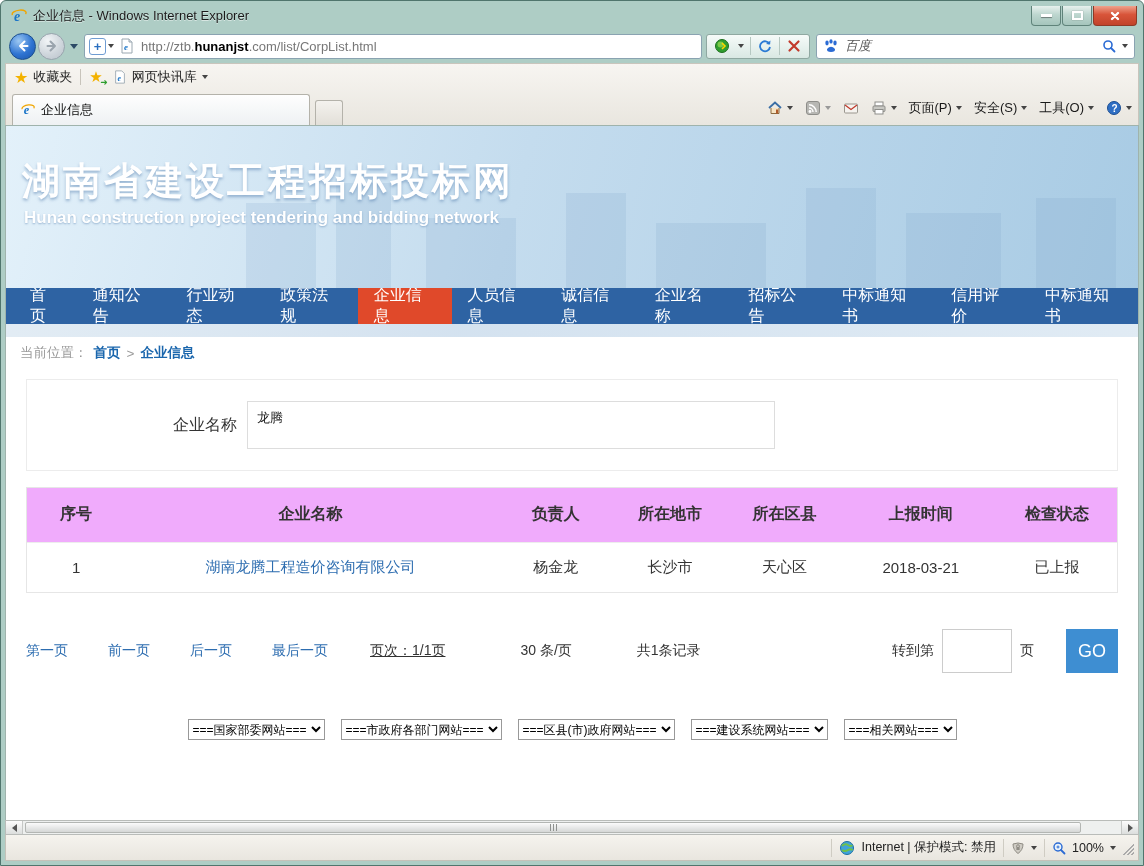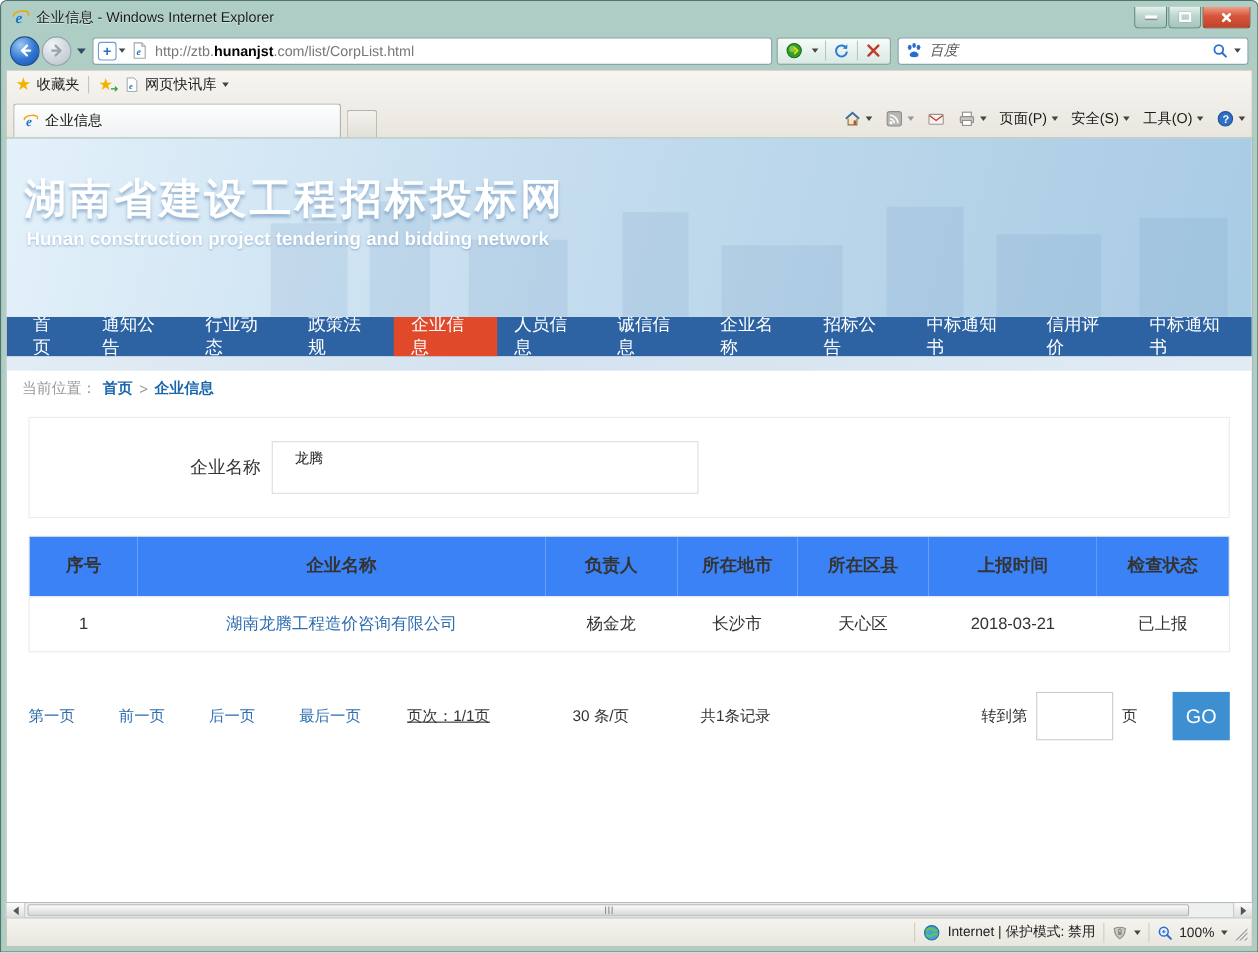--- a/index.html
+++ b/index.html
@@ -69,28 +69,28 @@
   .mainnav { height:36px; background:#2e63a3; display:flex; align-items:stretch; padding-left:8px; }
   .mainnav .item { display:flex; align-items:center; padding:0 16px; font-size:16px; color:#fff; }
   .mainnav .item.active { background:#e0492a; }
   .banner-strip { height:13px; background:linear-gradient(90deg,#dfeaf3,#cfdfee 40%,#dde9f3); opacity:.9; }
   .breadcrumb { height:32px; display:flex; align-items:center; padding-left:14px; font-size:13.5px; color:#999; }
   .breadcrumb a { color:#1a66ad; font-weight:bold; text-decoration:none; margin:0 6px; }
 
   .search-panel { margin:10px 20px 0; border:1px solid #ececec; height:92px;
     display:flex; align-items:center; padding-left:146px; }
   .search-label { font-size:16px; color:#333; margin-right:10px; }
-  .search-input { width:388px; height:48px; border:1px solid #ddd; background:#fff; padding:6px 20px; }
+  .search-input { width:528px; height:48px; border:1px solid #ddd; background:#fff; padding:6px 9px; }
   .search-input span { font-size:13px; color:#222; }
   .search-btn { width:112px; height:40px; background:#3a7bd8; color:#fff; font-size:16px;
     border:none; margin-left:2px; display:flex; align-items:center; justify-content:center; }
 
   .table-panel { margin:16px 20px 0; border:1px solid #e6e6e6; }
   table { width:100%; border-collapse:collapse; }
-  thead tr { background:#3b82f6; border-bottom:1px solid #ededed; }
+  thead tr { background:#f0abfc; border-bottom:1px solid #ededed; }
   th { height:54px; font-size:16px; color:#333; font-weight:bold; text-align:center; }
   td { height:50px; font-size:15px; color:#333; text-align:center; background:#fff; }
   td a { color:#2d6db0; text-decoration:none; }
 
   .pager { margin:36px 20px 0; display:flex; align-items:center; font-size:14px; color:#333; }
   .pager a { color:#2d6db0; text-decoration:none; }
   .goto-input { width:70px; height:44px; border:1px solid #ccc; background:#fff; margin:0 8px; }
   .go-btn { width:52px; height:44px; background:#3e8ed2; color:#fff; border:none; font-size:18px;
     margin-left:32px; display:flex; align-items:center; justify-content:center; }
 
@@ -375,20 +375,27 @@
       <a href="#" style="margin-left:40px;">最后一页</a>
       <span style="margin-left:42px;text-decoration:underline;">页次：1/1页</span>
       <span style="margin-left:75px;">30 条/页</span>
       <span style="margin-left:65px;">共1条记录</span>
       <span style="margin-left:auto;">转到第</span>
       <input class="goto-input" style="">
       <span>页</span>
       <div class="go-btn">GO</div>
     </div>
 
+    <div class="footer-selects">
+      <select><option>===国家部委网站===</option></select>
+      <select><option>===市政府各部门网站===</option></select>
+      <select><option>===区县(市)政府网站===</option></select>
+      <select><option>===建设系统网站===</option></select>
+      <select><option>===相关网站===</option></select>
+    </div>
 
   </div>
 
   <div class="hscroll">
     <div class="scroll-arrow">
         <div class="arrow-l"></div>
       </div>
     <div class="scroll-thumb">
       <div class="grip-bar"></div>
         <div class="grip-bar"></div>

